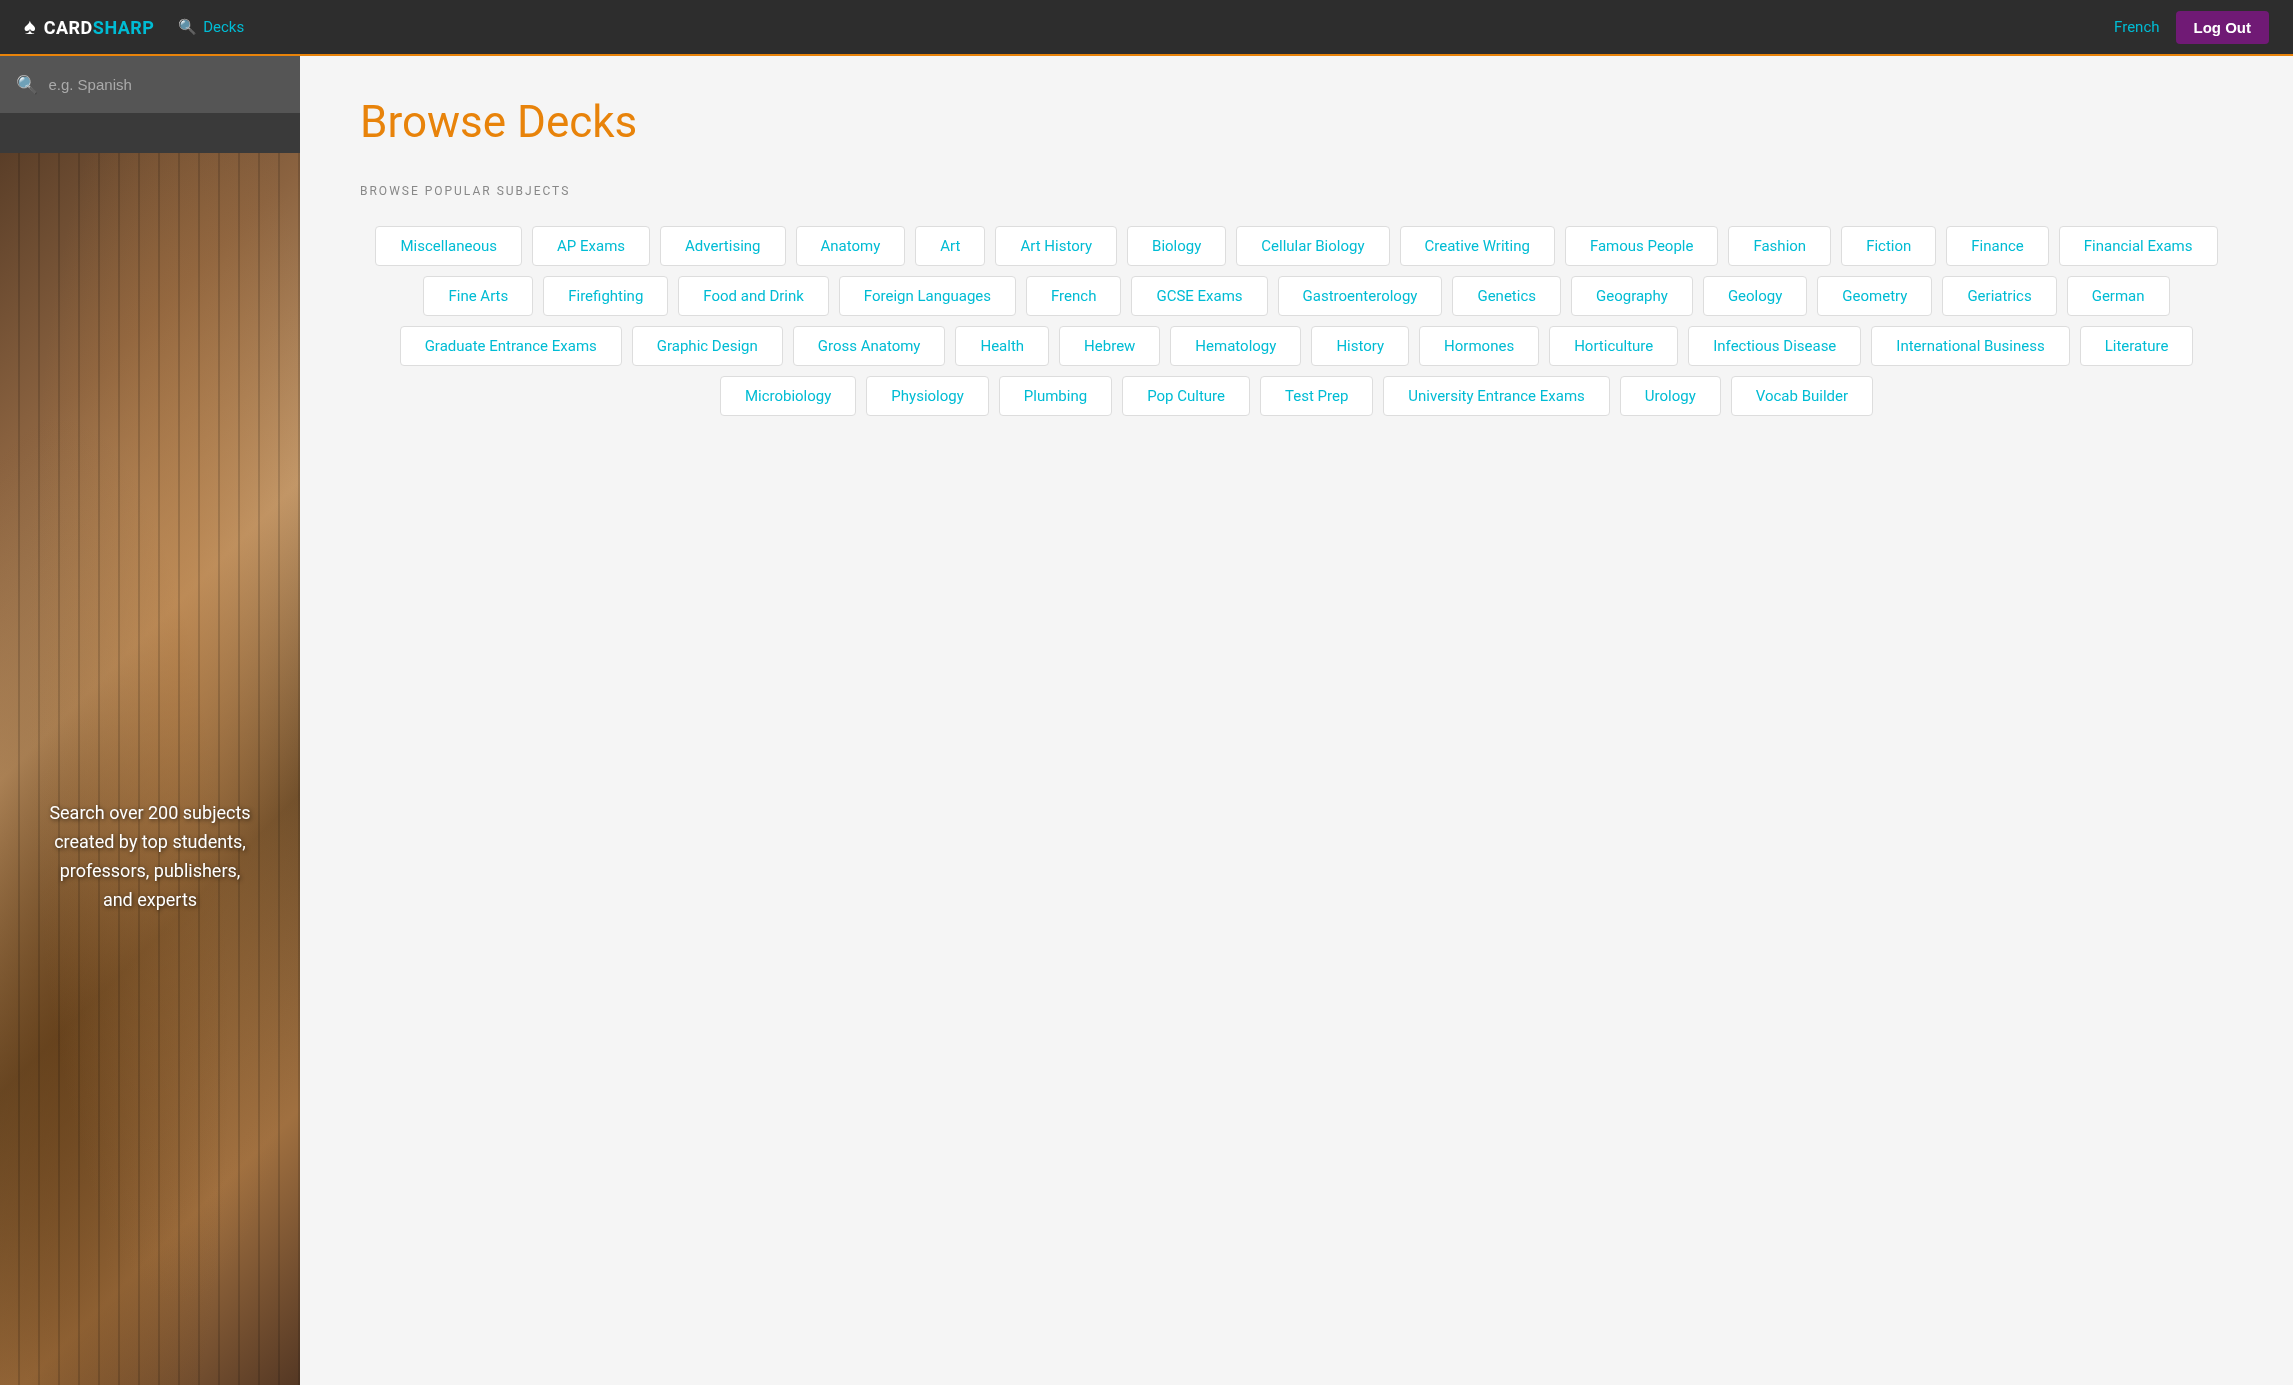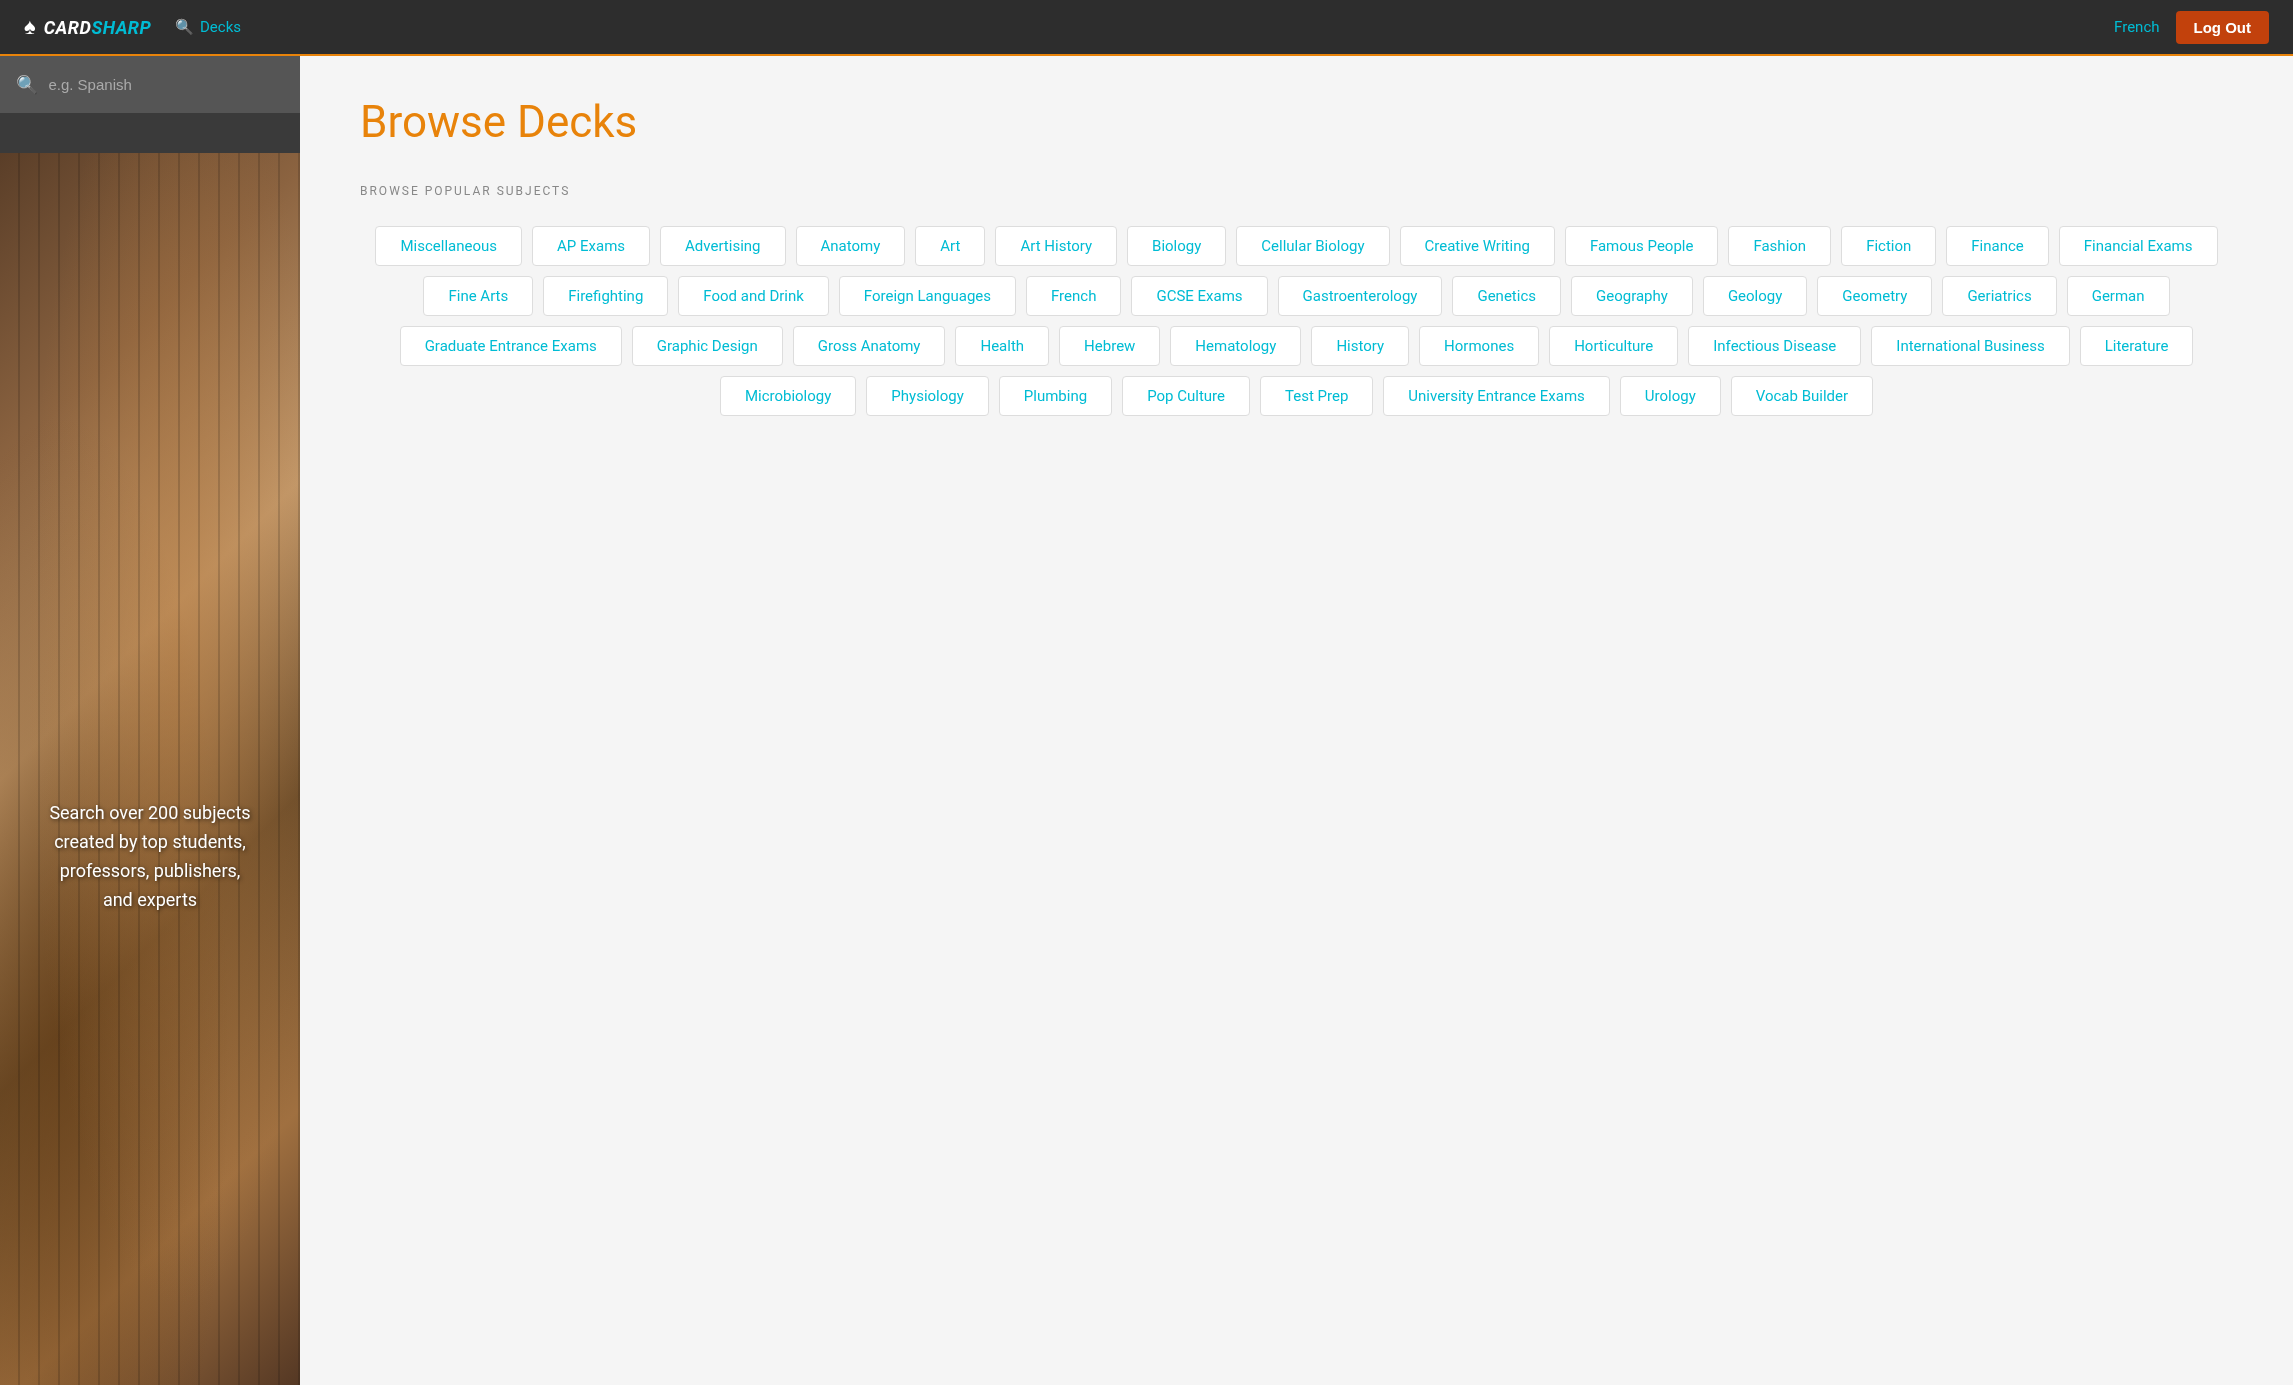--- a/index.html
+++ b/index.html
@@ -23,21 +23,20 @@
       margin-right: 24px;
     }
     #header .logo-icon {
       color: #fff;
       font-size: 22px;
     }
     #header .logo-text {
       font-size: 18px;
       font-weight: 700;
       letter-spacing: 0.5px;
-      font-style: italic;
     }
     #header .logo-text .card { color: #fff; }
     #header .logo-text .sharp { color: #00bcd4; }
     #header .nav-decks {
       display: flex;
       align-items: center;
       gap: 6px;
       color: #00bcd4;
       font-size: 15px;
       cursor: pointer;
@@ -45,21 +44,21 @@
     }
     #header .nav-decks .search-nav-icon { font-size: 15px; }
     #header .spacer { flex: 1; }
     #header .user-name {
       color: #00bcd4;
       font-size: 15px;
       margin-right: 16px;
       cursor: pointer;
     }
     #header .logout-btn {
-      background: #c2410c;
+      background: #701a75;
       color: #fff;
       border: none;
       border-radius: 4px;
       padding: 8px 18px;
       font-size: 15px;
       font-weight: 600;
       cursor: pointer;
     }
 
     

